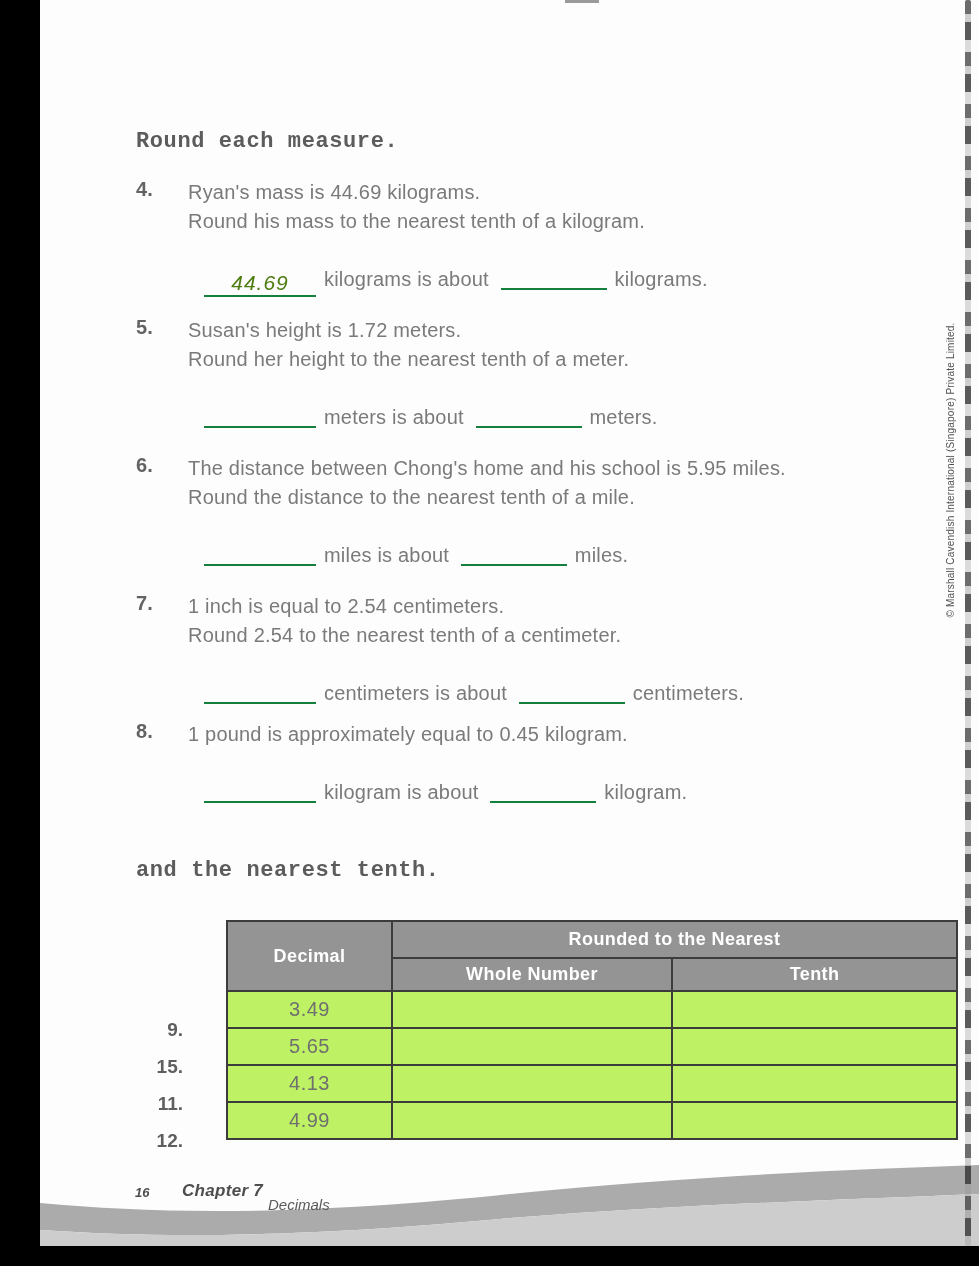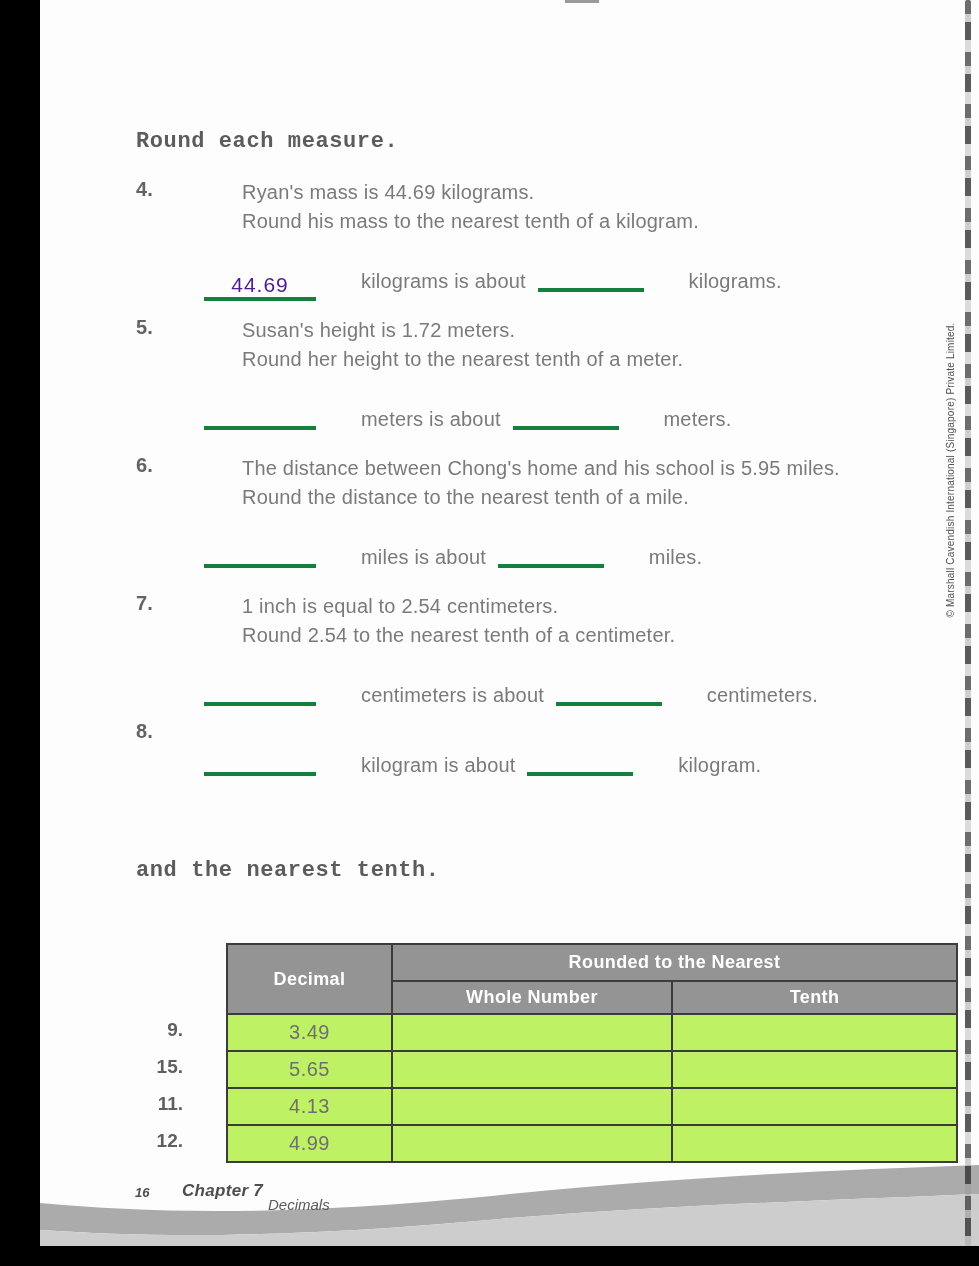--- a/index.html
+++ b/index.html
@@ -21,31 +21,31 @@
   .top-smudge{position:absolute;left:525px;top:0;width:34px;height:3px;background:#9a9a9a;}
 
   
   .hd1{
     position:absolute;left:96px;color:#5c5c5c;font-weight:bold;
     font-size:22px;letter-spacing:.6px;line-height:28px;font-family:Liberation Mono, monospace;
   }
   
   .problem{position:absolute;left:96px;width:780px;color:#7a7a7a;font-size:20px;letter-spacing:.2px;}
   .pnum{position:absolute;left:0;top:0;font-weight:bold;color:#636363;font-size:20px;}
-  .ptext{margin-left:106px;line-height:29px;}
+  .ptext{margin-left:52px;line-height:29px;}
   .blankrow{margin-left:68px;margin-top:30px;white-space:nowrap;color:#7a7a7a;}
   .blank{
-    display:inline-block;width:112px;border-bottom:4px solid #15803d;
+    display:inline-block;width:112px;border-bottom:2px solid #15803d;
     height:22px;vertical-align:-4px;text-align:center;
-    color:#4c1d95;font-size:21px;letter-spacing:1px;line-height:20px;
-  }
-  .blankrow .gap{padding:0 6px 0 8px;margin-left:37px;}
-
-  
-  .tablewrap{position:absolute;left:165px;top:943px;padding-left:21px;}
+    color:#4d7c0f;font-size:21px;letter-spacing:1px;line-height:20px;font-style:italic;
+  }
+  .blankrow .gap{padding:0 6px 0 8px;}
+
+  
+  .tablewrap{position:absolute;left:165px;top:920px;padding-left:21px;}
   table.round{border-collapse:collapse;table-layout:fixed;width:730px;}
   table.round td{border:2px solid #3c3c3c;padding:0;}
   td.hcell{
     background:#949494;color:#fff;font-weight:bold;font-size:18px;
     text-align:center;letter-spacing:.4px;
   }
   tr.h1 td{height:35px;}
   tr.h2 td{height:31px;}
   tr.data td{height:35px;background:#bef264;}
   td.c-dec{text-align:center;color:#6f6f6f;font-size:20px;letter-spacing:.5px;}
@@ -125,20 +125,21 @@
       </div>
       <div class="blankrow">
         <span class="blank"></span><span class="gap">centimeters is about</span>
         <span class="blank" style="width:106px"></span><span class="gap">centimeters.</span>
       </div>
     </div>
 
     <div class="problem" style="top:720px">
       <div class="pnum">8.</div>
       <div class="ptext">
+        <div>1 pound is approximately equal to 0.45 kilogram.</div>
       </div>
       <div class="blankrow">
         <span class="blank"></span><span class="gap">kilogram is about</span>
         <span class="blank" style="width:106px"></span><span class="gap">kilogram.</span>
       </div>
     </div>
 
     <div class="hd1" style="top:857px">
       <div>and the nearest tenth.</div>
     </div>

